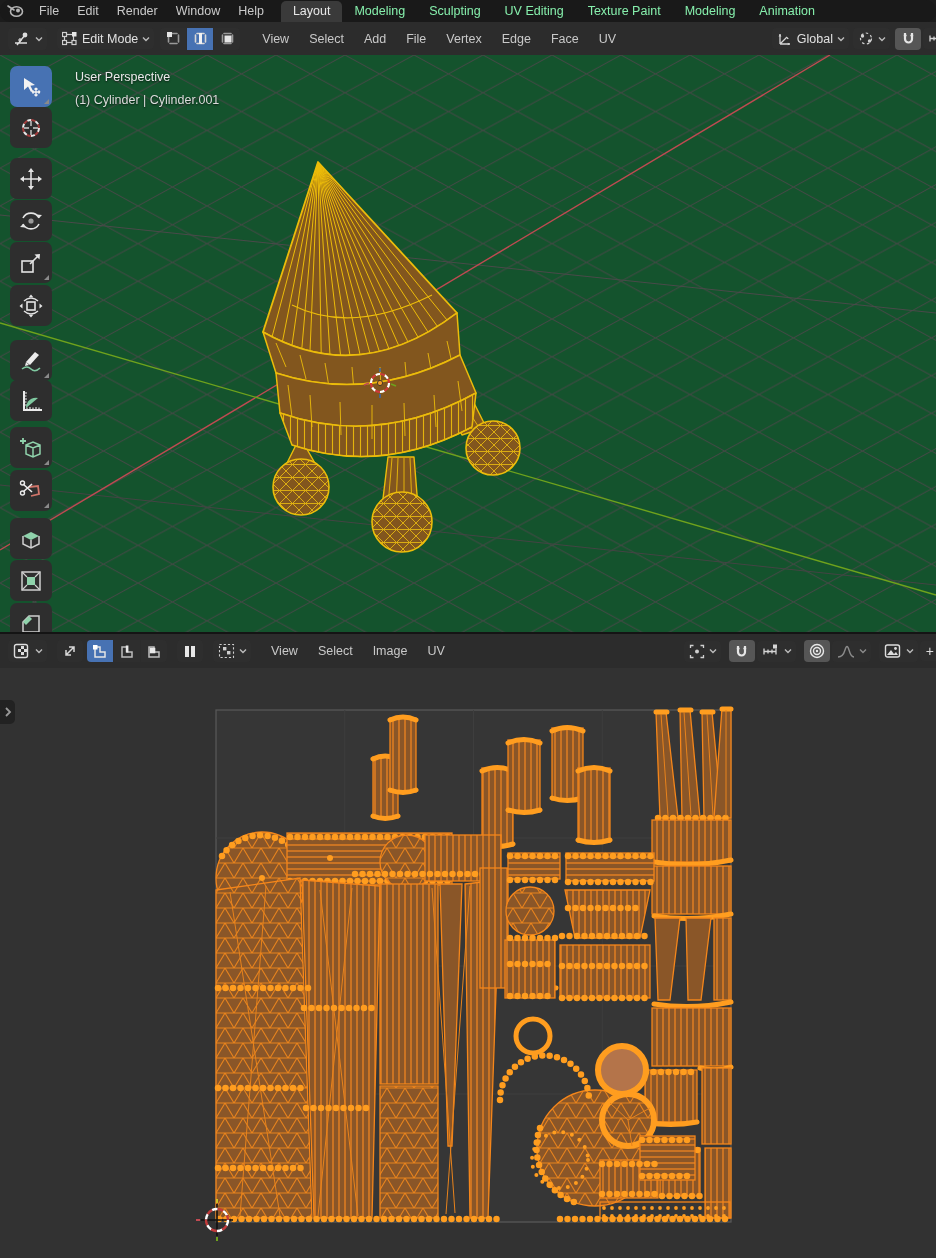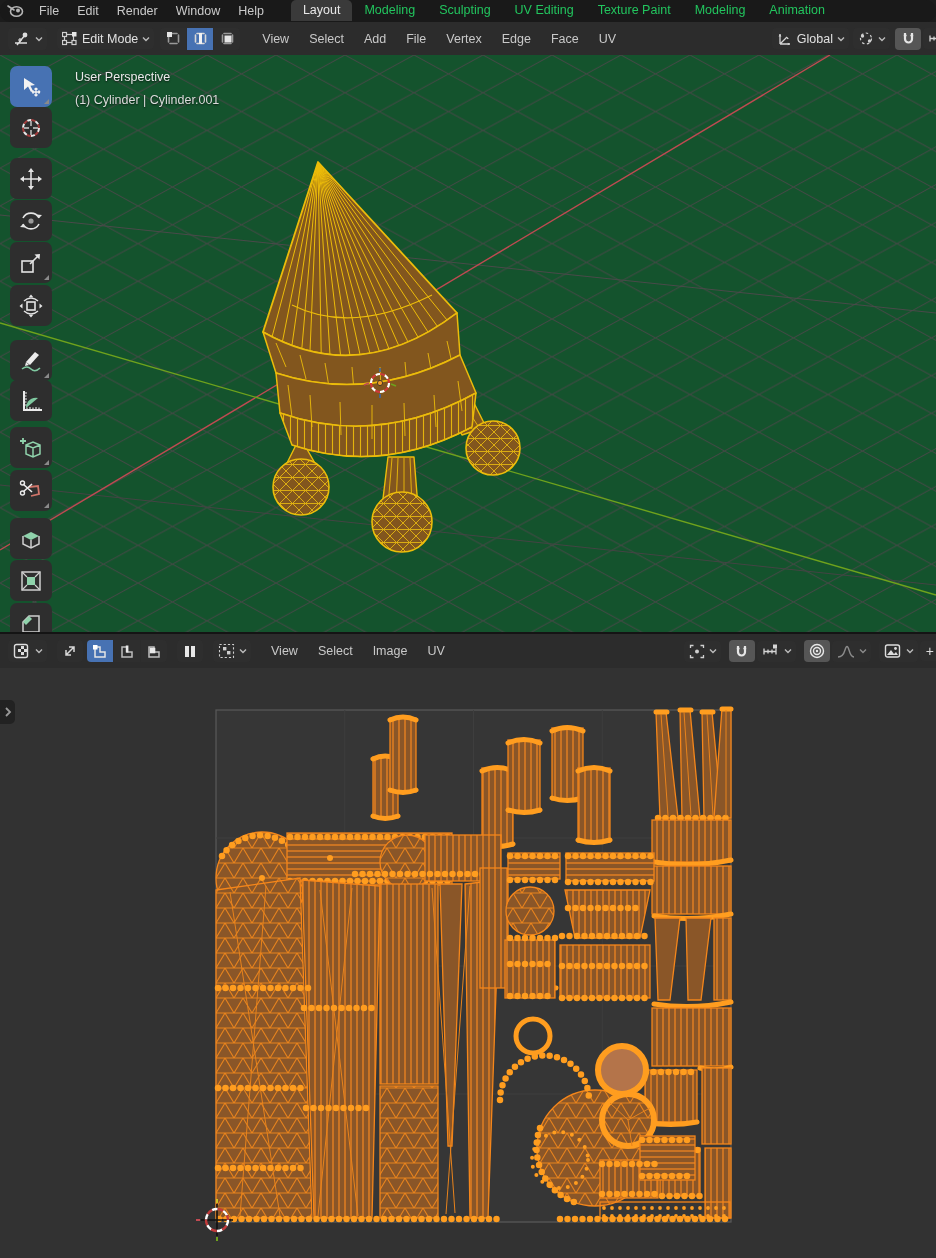--- a/index.html
+++ b/index.html
@@ -8,22 +8,22 @@
     background:#1c1c1c;
     font-family:"Liberation Sans",sans-serif;
     -webkit-font-smoothing:antialiased;
     user-select:none;
   }
   
   .topbar{position:absolute;left:0;top:0;width:936px;height:22px;background:#191919;
     display:flex;align-items:center;color:#c3c3c3;font-size:12.5px;border-radius:10px;}
   .logo-wrap{width:30px;display:flex;justify-content:center;align-items:center;}
   .mi{padding:2px 9px;border-radius:3px;cursor:default;color:#c9c9c9;}
-  .tabs{display:flex;align-items:flex-start;height:22px;margin-left:18px;}
-  .tab{padding:3px 12px 4px 12px;border-radius:5px 5px 0 0;color:#22c55e;font-size:12.5px;}
+  .tabs{display:flex;align-items:center;height:22px;margin-left:8px;}
+  .tab{padding:3px 12px 4px 12px;border-radius:5px 5px 0 0;color:#86efac;font-size:12.5px;}
   .tab.active{background:#3a3a3a;color:#e8e8e8;}
   
   .hdr{position:absolute;left:0;width:936px;background:#2c2c2c;display:flex;align-items:center;
     color:#d2d2d2;font-size:12.5px;overflow:hidden;}
   .hdr3d{top:22px;height:33px;border-bottom:1px solid #1a1a1a;}
   .hdruv{top:634px;height:34px;border-bottom:1px solid #202020;}
   .btn{background:#2e2e2e;border-radius:4px;display:flex;align-items:center;gap:4px;
     padding:3px 5px;margin:0 2px;}
   .btn.dd{padding-right:4px;}
   .seggroup{display:flex;gap:1px;margin:0 4px;}

